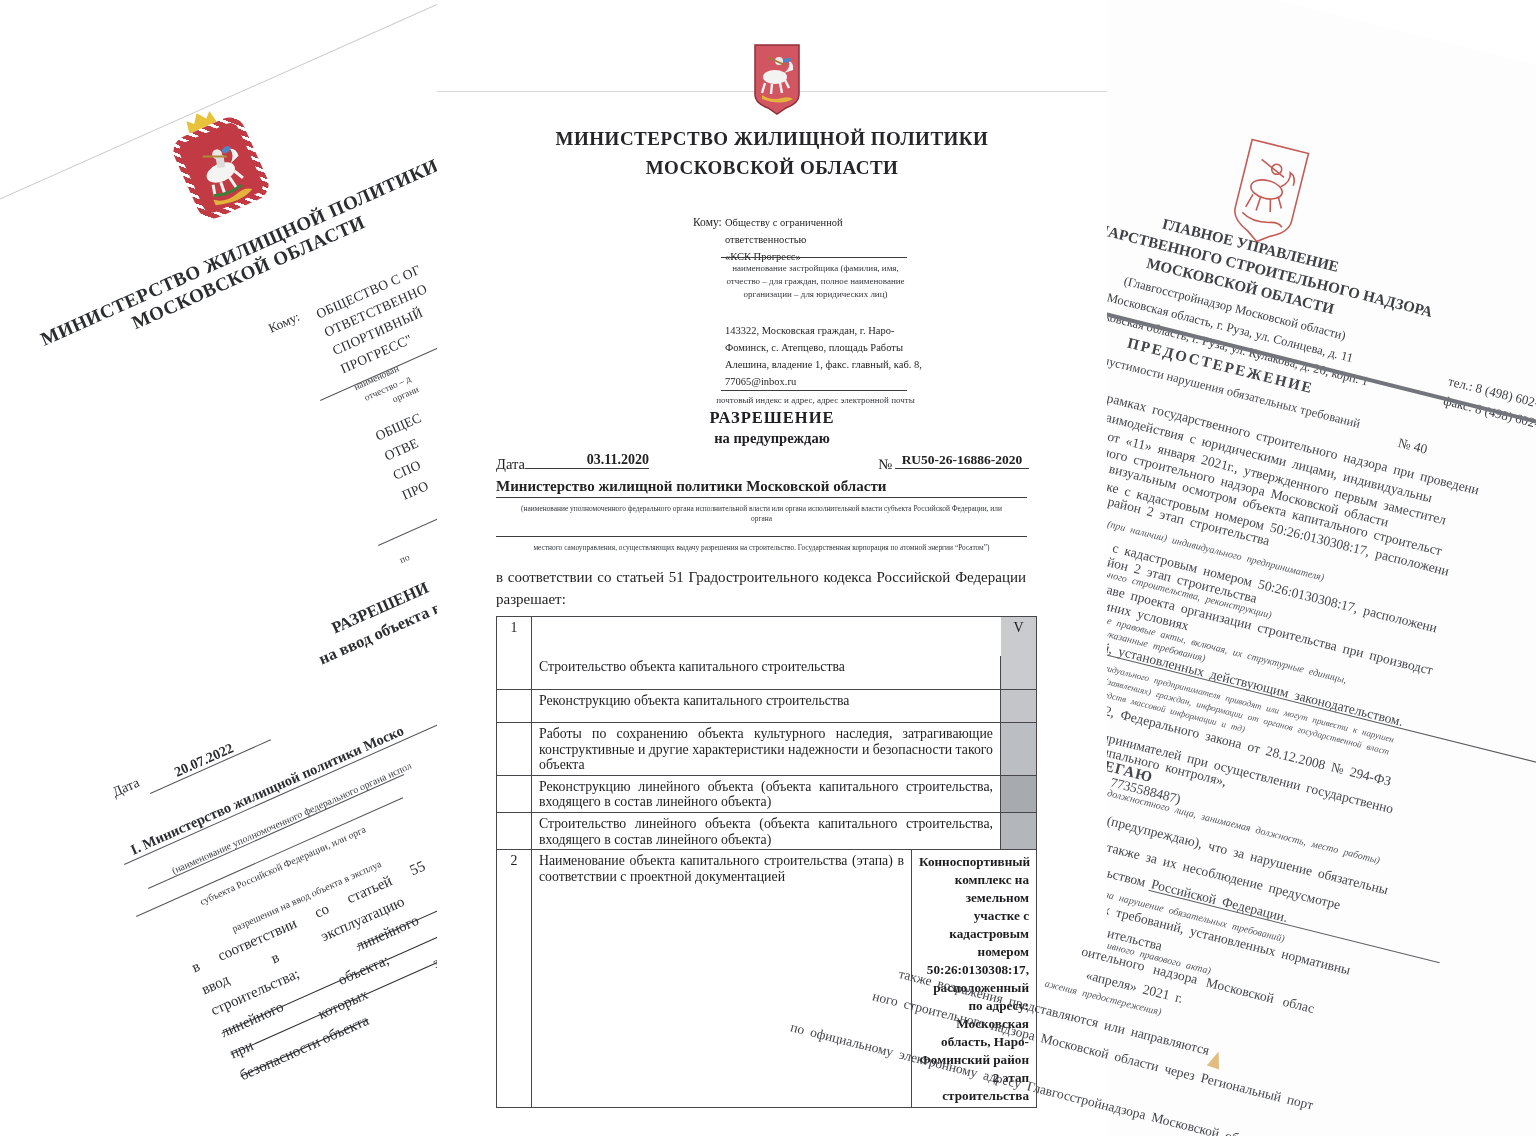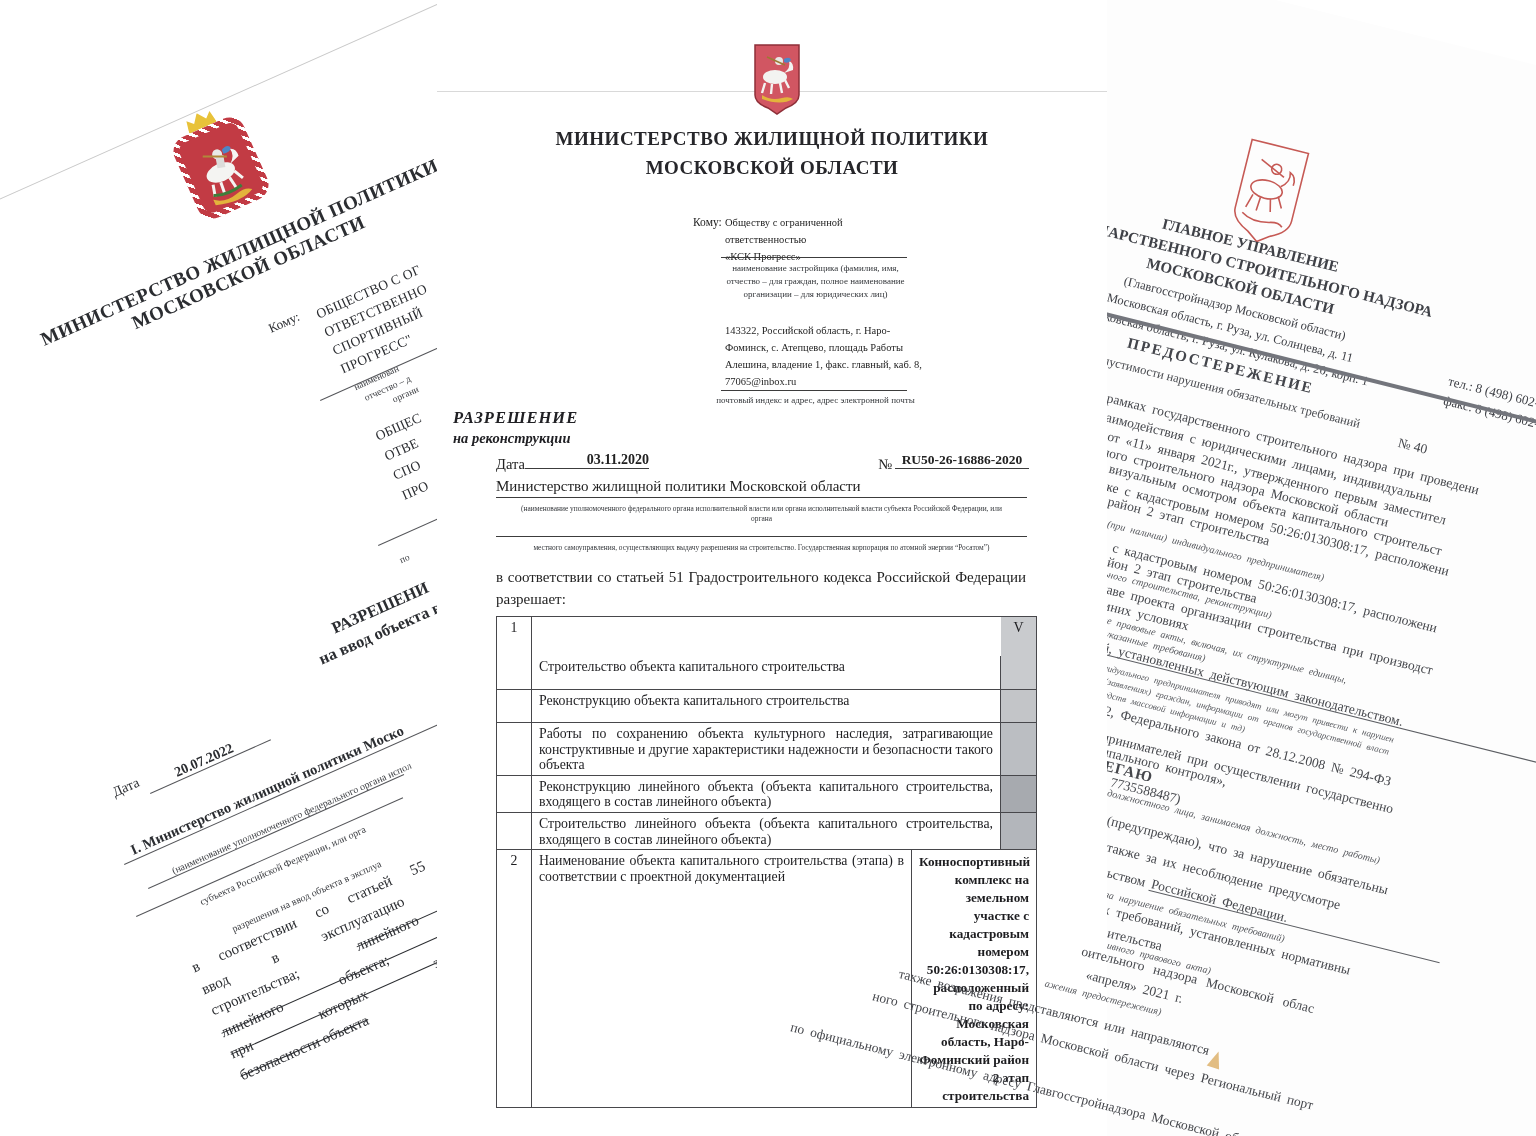--- a/index.html
+++ b/index.html
@@ -16,21 +16,21 @@
   .page-right{left:1035px;top:-60px;width:900px;height:1400px;background:#fdfdfd;z-index:1;overflow:hidden;}
   .page-center{left:437px;top:0;width:670px;height:1136px;background:#fff;z-index:2;overflow:hidden;}
   .right-overlay{left:1035px;top:-60px;width:980px;height:1400px;z-index:3;pointer-events:none;}
 
   
   .crease{left:0;top:91px;width:670px;height:1px;background:#d9d9d9;}
   .c-title{left:0;width:670px;text-align:center;font-weight:bold;font-size:19px;letter-spacing:.5px;color:#26262a;}
   .c-small{font-size:10.5px;line-height:17px;color:#1f1f1f;}
   .c-cap{font-size:9px;line-height:13px;color:#33363a;text-align:center;}
   .uline{border-bottom:1px solid #3c3c3c;}
-  .c-head{left:16px;width:670px;text-align:left;font-weight:bold;color:#202024;font-style:italic;}
+  .c-head{left:0;width:670px;text-align:center;font-weight:bold;color:#202024;}
   .tbl-row{display:flex;}
   .cell{border-right:1px solid #47474b;border-bottom:1px solid #47474b;box-sizing:border-box;
         font-size:13.8px;line-height:15.6px;text-align:justify;padding:3px 7px 2px 7px;color:#1d1d20;}
   .cell.num{text-align:center;padding:3px 0;}
   .cell.chk{text-align:center;padding:3px 0;font-size:14px;}
 
   
   .l-txt{color:#2b2d31;}
   .l-cap{font-size:10px;color:#3a3c40;}
   .l-line{height:1px;background:#55565a;}
@@ -230,37 +230,37 @@
       <div>«КСК Прогресс»</div>
     </div>
     <div class="abs uline" style="left:284px;top:257px;width:186px;"></div>
     <div class="abs c-cap" style="left:276px;top:262px;width:205px;">
       <div>наименование застройщика (фамилия, имя,</div>
       <div>отчество – для граждан, полное наименование</div>
       <div>организации – для юридических лиц)</div>
     </div>
 
     <div class="abs c-small" style="left:288px;top:322px;width:200px;">
-      <div>143322, Российской область, г. Наро-</div>
+      <div>143322, Московская граждан, г. Наро-</div>
       <div>Фоминск, с. Атепцево, площадь Работы</div>
       <div>Алешина, владение 1, факс. главный, каб. 8,</div>
       <div>77065@inbox.ru</div>
     </div>
     <div class="abs uline" style="left:284px;top:390px;width:186px;"></div>
     <div class="abs c-cap" style="left:276px;top:394px;width:205px;">почтовый индекс и адрес, адрес электронной почты</div>
 
     <div class="abs c-head" style="top:408px;font-size:16.5px;letter-spacing:1px;">РАЗРЕШЕНИЕ</div>
-    <div class="abs c-head" style="top:430px;font-size:14.5px;">на реконструкции</div>
+    <div class="abs c-head" style="top:430px;font-size:14.5px;">на предупреждаю</div>
 
     <div class="abs" style="left:59px;top:456px;font-size:14.5px;">Дата</div>
     <div class="abs uline" style="left:88px;top:452px;width:124px;text-align:right;font-size:14px;font-weight:bold;">03.11.2020</div>
     <div class="abs" style="left:441px;top:456px;font-size:14.5px;">№</div>
     <div class="abs uline nw" style="left:458px;top:452px;width:134px;text-align:center;font-size:13.5px;font-weight:bold;">RU50-26-16886-2020</div>
 
-    <div class="abs uline nw" style="left:59px;top:478px;width:531px;font-size:15px;font-weight:normal;padding-bottom:2px;">Министерство жилищной политики Московской области</div>
+    <div class="abs uline nw" style="left:59px;top:478px;width:531px;font-size:15px;font-weight:bold;padding-bottom:2px;">Министерство жилищной политики Московской области</div>
     <div class="abs c-cap nw" style="left:59px;top:502px;width:531px;font-size:7.4px;overflow:hidden;">(наименование уполномоченного федерального органа исполнительной власти или органа исполнительной власти субъекта Российской Федерации, или</div>
     <div class="abs c-cap" style="left:59px;top:512px;width:531px;font-size:7.4px;">органа</div>
     <div class="abs uline" style="left:59px;top:536px;width:531px;"></div>
     <div class="abs c-cap nw" style="left:59px;top:541px;width:531px;font-size:7.4px;overflow:hidden;">местного самоуправления, осуществляющих выдачу разрешения на строительство. Государственная корпорация по атомной энергии “Росатом”)</div>
 
     <div class="abs" style="left:59px;top:566px;width:530px;font-size:15px;line-height:22px;text-align:justify;">в соответствии со статьей 51 Градостроительного кодекса Российской Федерации разрешает:</div>
 
     <div class="abs" style="left:59px;top:616px;width:541px;border-top:1px solid #47474b;border-left:1px solid #47474b;box-sizing:border-box;">
       <div class="tbl-row">
         <div class="cell num" style="width:35px;">1</div>

